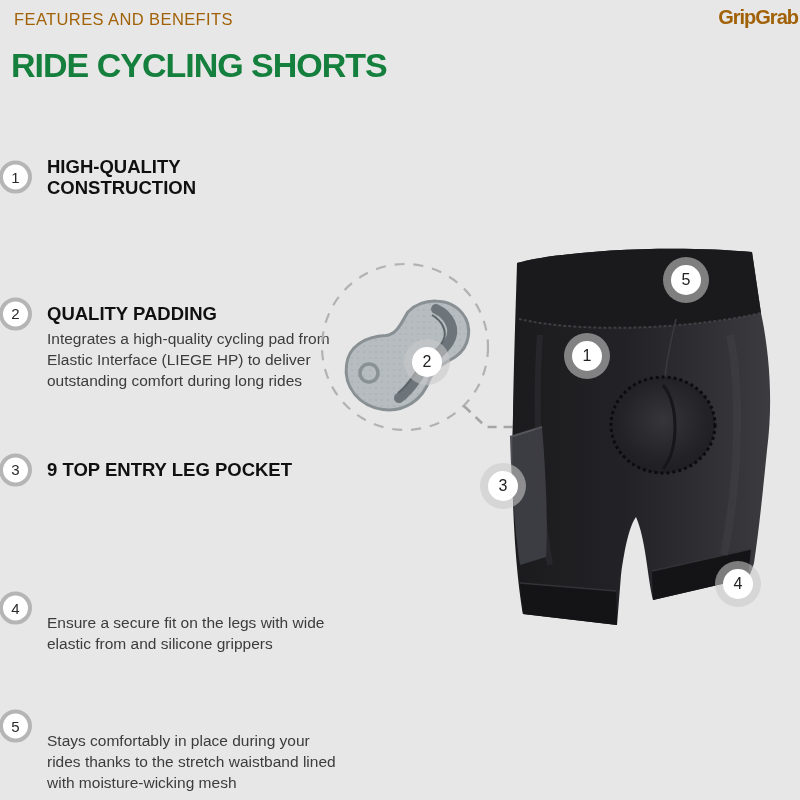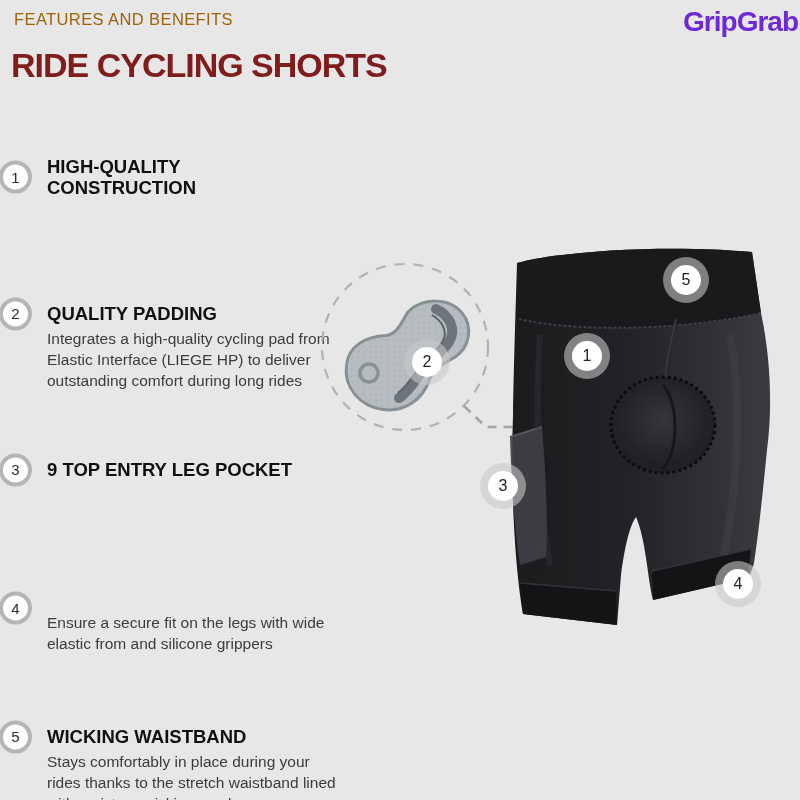--- a/index.html
+++ b/index.html
@@ -8,25 +8,25 @@
     position:relative; width:800px; height:800px; overflow:hidden;
     background:#e7e7e7; font-family:"Liberation Sans", sans-serif; color:#111;
   }
   
   .eyebrow {
     position:absolute; left:14px; top:10px;
     font-size:16.5px; font-weight:500; letter-spacing:.4px; color:#a16207;
   }
   .brand {
     position:absolute; right:2px; top:6px;
-    font-size:28px; font-weight:800; letter-spacing:-1px; color:#6d28d9;
+    font-size:20px; font-weight:800; letter-spacing:-1px; color:#a16207;
   }
   .title {
     position:absolute; left:11px; top:46px;
-    font-size:34px; font-weight:800; letter-spacing:-1px; color:#7f1d1d;
+    font-size:34px; font-weight:800; letter-spacing:-1px; color:#15803d;
   }
   
   .features { position:absolute; left:14px; top:0; width:330px; height:800px; }
   .feature { position:absolute; left:33px; width:300px; }
   .feature:nth-child(1){ top:156px; }
   .feature:nth-child(2){ top:303px; }
   .feature:nth-child(3){ top:459px; }
   .feature:nth-child(4){ top:608px; }
   .feature:nth-child(5){ top:726px; }
   .feature h3 {
@@ -92,21 +92,21 @@
 
   <div class="feature">
     <h3>
       <span class="num-circle">4</span>
     </h3>
     <p>Ensure a secure fit on the legs with wide elastic from and silicone grippers</p>
   </div>
 
   <div class="feature">
     <h3>
-      <span class="num-circle">5</span><span>WICKING WAISTBAND</span>
+      <span class="num-circle">5</span>
     </h3>
     <p>Stays comfortably in place during your rides thanks to the stretch waistband lined with moisture-wicking mesh</p>
   </div>
 </div>
 
 <svg class="illu" viewBox="0 0 480 430" xmlns="http://www.w3.org/2000/svg">
   <defs>
     <linearGradient id="shortsGrad" x1="0" y1="0" x2="1" y2="0">
       <stop offset="0" stop-color="#1b1b1d"></stop>
       <stop offset="0.45" stop-color="#232327"></stop>

